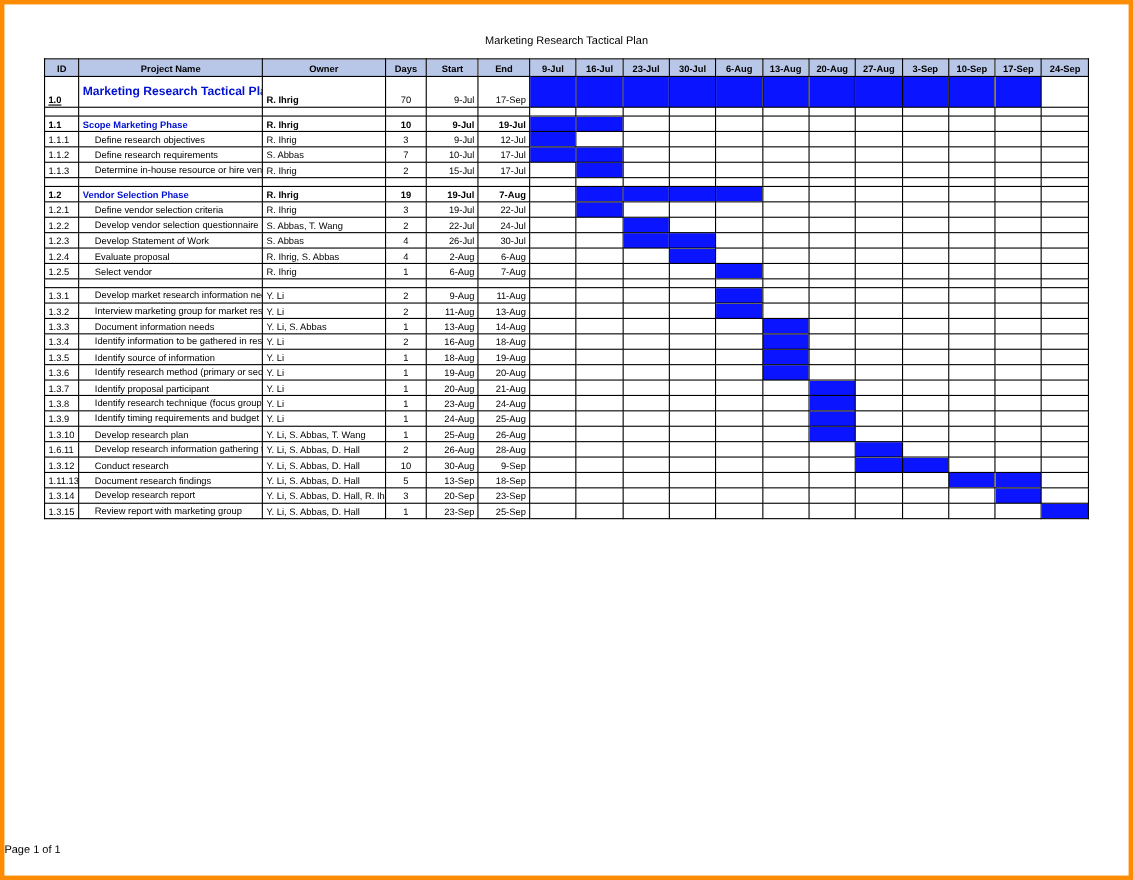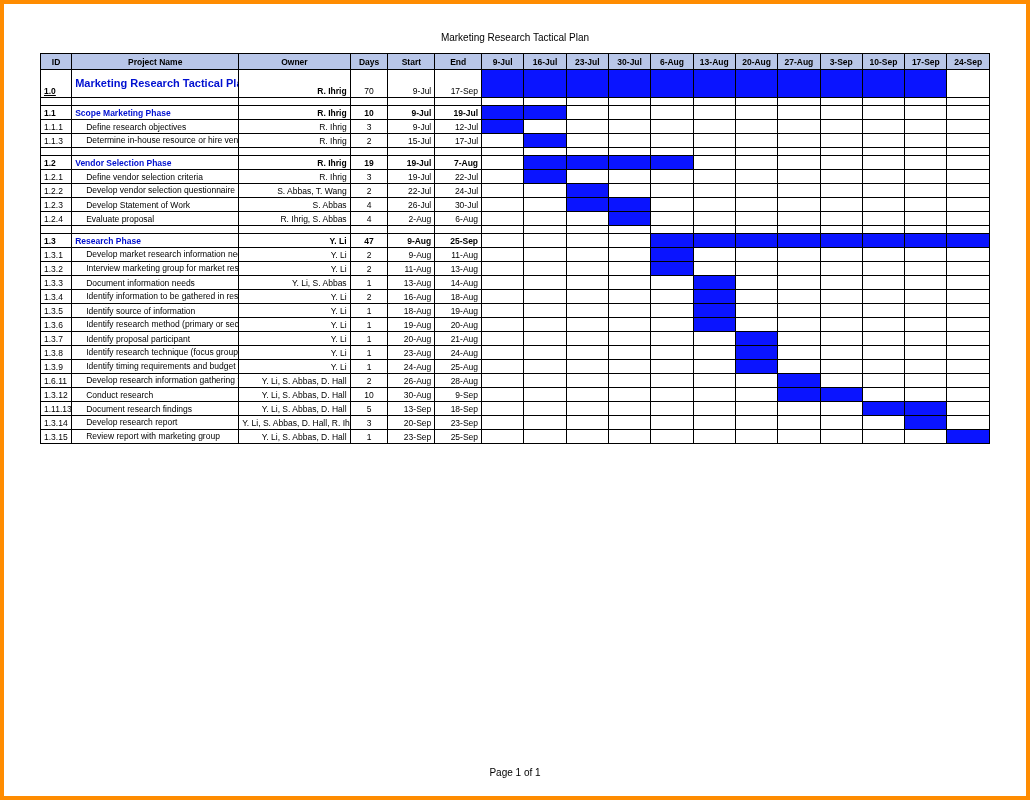--- a/index.html
+++ b/index.html
@@ -42,21 +42,21 @@
   col.id   { width: 28px; }
   col.name { width: 150px; }
   col.own  { width: 100px; }
   col.days { width: 34px; }
   col.date { width: 42px; }
   col.wk   { width: 38px; }
 
   .id-cell { text-align: left; }
   .name-cell { text-align: left; }
   .indent .name-cell { padding-left: 14px; }
-  .own-cell { text-align: right; }
+  .own-cell { text-align: left; }
   .days-cell { text-align: center; }
   .date-cell { text-align: right; }
 
   .project-title td { height: 28px; }
   .project-title .id-cell { vertical-align: bottom; font-weight: bold; text-decoration: underline; }
   .project-title .name-cell { font-weight: bold; color: #0010d0; font-size: 11px; }
   .project-title .own-cell { vertical-align: bottom; font-weight: bold; }
   .project-title .days-cell,
   .project-title .date-cell { vertical-align: bottom; font-weight: normal; }
 
@@ -67,21 +67,21 @@
   .gantt {}
 
   tr.spacer td { height: 8px; border-left:1px solid #000; border-right:1px solid #000; }
   tr.spacer td:first-child { border-left:1px solid #000; }
   tr.spacer td { border-top:1px solid #000; border-bottom:1px solid #000; }
 
   .footer {
     position: absolute;
     left: 0; right: 0;
     bottom: 18px;
-    text-align: center;
+    text-align: left;
     font-size: 10px;
   }
 
   
   .wrap { white-space: normal; line-height: 1.05; }
 </style>
 </head>
 <body>
 
 <div class="title">Marketing Research Tactical Plan</div>
@@ -204,20 +204,40 @@
         <td class="gantt "></td>
         <td class="gantt "></td>
         <td class="gantt "></td>
         <td class="gantt "></td>
         <td class="gantt "></td>
         <td class="gantt "></td>
         <td class="gantt "></td>
         <td class="gantt "></td>
      </tr>
       <tr class="task indent">
+       <td class="id-cell">1.1.2</td>
+       <td class="name-cell">Define research requirements</td>
+       <td class="own-cell">S. Abbas</td>
+       <td class="days-cell">7</td>
+       <td class="date-cell">10-Jul</td>
+       <td class="date-cell">17-Jul</td>
+       <td class="gantt fill"></td>
+        <td class="gantt fill"></td>
+        <td class="gantt "></td>
+        <td class="gantt "></td>
+        <td class="gantt "></td>
+        <td class="gantt "></td>
+        <td class="gantt "></td>
+        <td class="gantt "></td>
+        <td class="gantt "></td>
+        <td class="gantt "></td>
+        <td class="gantt "></td>
+        <td class="gantt "></td>
+     </tr>
+      <tr class="task indent">
        <td class="id-cell">1.1.3</td>
        <td class="name-cell wrap">Determine in-house resource or hire vendor</td>
        <td class="own-cell">R. Ihrig</td>
        <td class="days-cell">2</td>
        <td class="date-cell">15-Jul</td>
        <td class="date-cell">17-Jul</td>
        <td class="gantt "></td>
         <td class="gantt fill"></td>
         <td class="gantt "></td>
         <td class="gantt "></td>
@@ -343,60 +363,60 @@
         <td class="gantt fill"></td>
         <td class="gantt "></td>
         <td class="gantt "></td>
         <td class="gantt "></td>
         <td class="gantt "></td>
         <td class="gantt "></td>
         <td class="gantt "></td>
         <td class="gantt "></td>
         <td class="gantt "></td>
      </tr>
+      <tr class="task indent">
+       <td class="id-cell">1.2.5</td>
+       <td class="name-cell">Select vendor</td>
+       <td class="own-cell">R. Ihrig</td>
+       <td class="days-cell">1</td>
+       <td class="date-cell">6-Aug</td>
+       <td class="date-cell">7-Aug</td>
+       <td class="gantt "></td>
+        <td class="gantt "></td>
+        <td class="gantt "></td>
+        <td class="gantt "></td>
+        <td class="gantt fill"></td>
+        <td class="gantt "></td>
+        <td class="gantt "></td>
+        <td class="gantt "></td>
+        <td class="gantt "></td>
+        <td class="gantt "></td>
+        <td class="gantt "></td>
+        <td class="gantt "></td>
+     </tr>
       <tr class="spacer">
         <td></td>
         <td></td>
         <td></td>
         <td></td>
         <td></td>
         <td></td>
         <td></td>
         <td></td>
         <td></td>
         <td></td>
         <td></td>
         <td></td>
         <td></td>
         <td></td>
         <td></td>
         <td></td>
         <td></td>
         <td></td>
       </tr>
-      <tr class="phase">
-       <td class="id-cell">1.3</td>
-       <td class="name-cell">Research Phase</td>
-       <td class="own-cell">Y. Li</td>
-       <td class="days-cell">47</td>
-       <td class="date-cell">9-Aug</td>
-       <td class="date-cell">25-Sep</td>
-       <td class="gantt "></td>
-        <td class="gantt "></td>
-        <td class="gantt "></td>
-        <td class="gantt "></td>
-        <td class="gantt fill"></td>
-        <td class="gantt fill"></td>
-        <td class="gantt fill"></td>
-        <td class="gantt fill"></td>
-        <td class="gantt fill"></td>
-        <td class="gantt fill"></td>
-        <td class="gantt fill"></td>
-        <td class="gantt fill"></td>
-     </tr>
       <tr class="task indent">
        <td class="id-cell">1.3.1</td>
        <td class="name-cell wrap">Develop market research information needs questionnaire</td>
        <td class="own-cell">Y. Li</td>
        <td class="days-cell">2</td>
        <td class="date-cell">9-Aug</td>
        <td class="date-cell">11-Aug</td>
        <td class="gantt "></td>
         <td class="gantt "></td>
         <td class="gantt "></td>
@@ -564,20 +584,40 @@
         <td class="gantt "></td>
         <td class="gantt "></td>
         <td class="gantt fill"></td>
         <td class="gantt "></td>
         <td class="gantt "></td>
         <td class="gantt "></td>
         <td class="gantt "></td>
         <td class="gantt "></td>
      </tr>
       <tr class="task indent">
+       <td class="id-cell">1.3.10</td>
+       <td class="name-cell">Develop research plan</td>
+       <td class="own-cell">Y. Li, S. Abbas, T. Wang</td>
+       <td class="days-cell">1</td>
+       <td class="date-cell">25-Aug</td>
+       <td class="date-cell">26-Aug</td>
+       <td class="gantt "></td>
+        <td class="gantt "></td>
+        <td class="gantt "></td>
+        <td class="gantt "></td>
+        <td class="gantt "></td>
+        <td class="gantt "></td>
+        <td class="gantt fill"></td>
+        <td class="gantt "></td>
+        <td class="gantt "></td>
+        <td class="gantt "></td>
+        <td class="gantt "></td>
+        <td class="gantt "></td>
+     </tr>
+      <tr class="task indent">
        <td class="id-cell">1.6.11</td>
        <td class="name-cell wrap">Develop research information gathering tool</td>
        <td class="own-cell">Y. Li, S. Abbas, D. Hall</td>
        <td class="days-cell">2</td>
        <td class="date-cell">26-Aug</td>
        <td class="date-cell">28-Aug</td>
        <td class="gantt "></td>
         <td class="gantt "></td>
         <td class="gantt "></td>
         <td class="gantt "></td>

